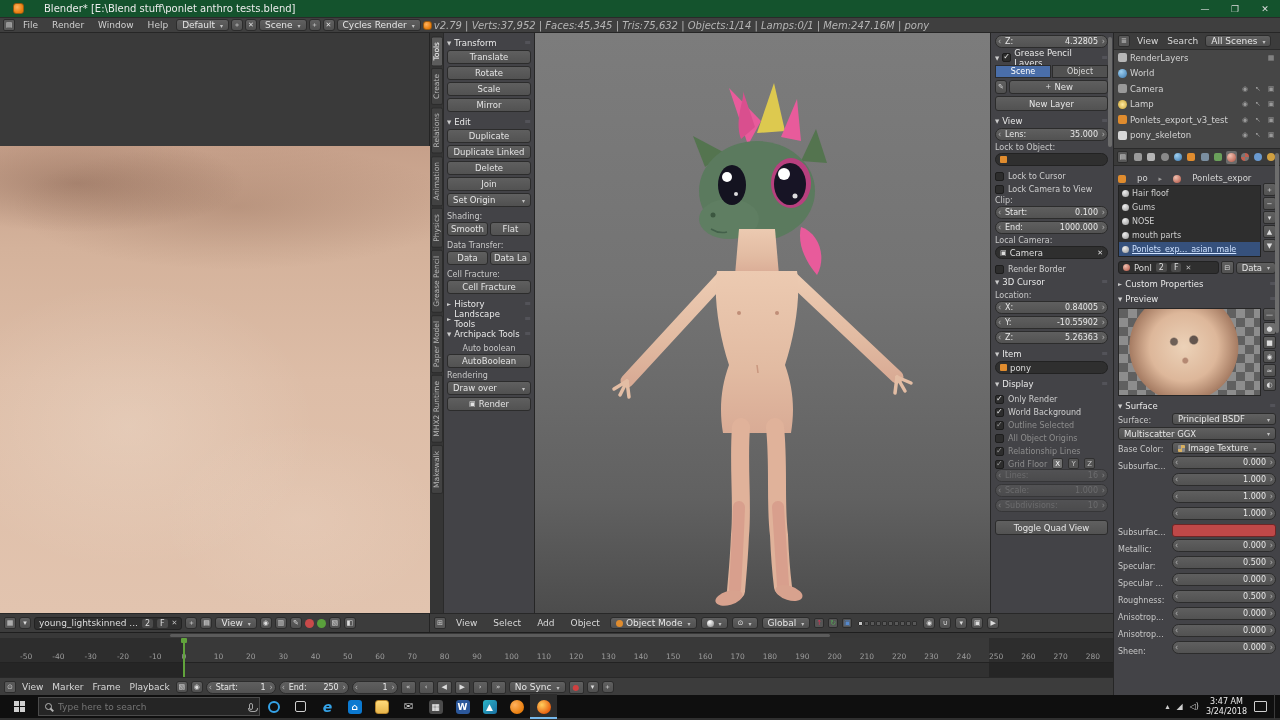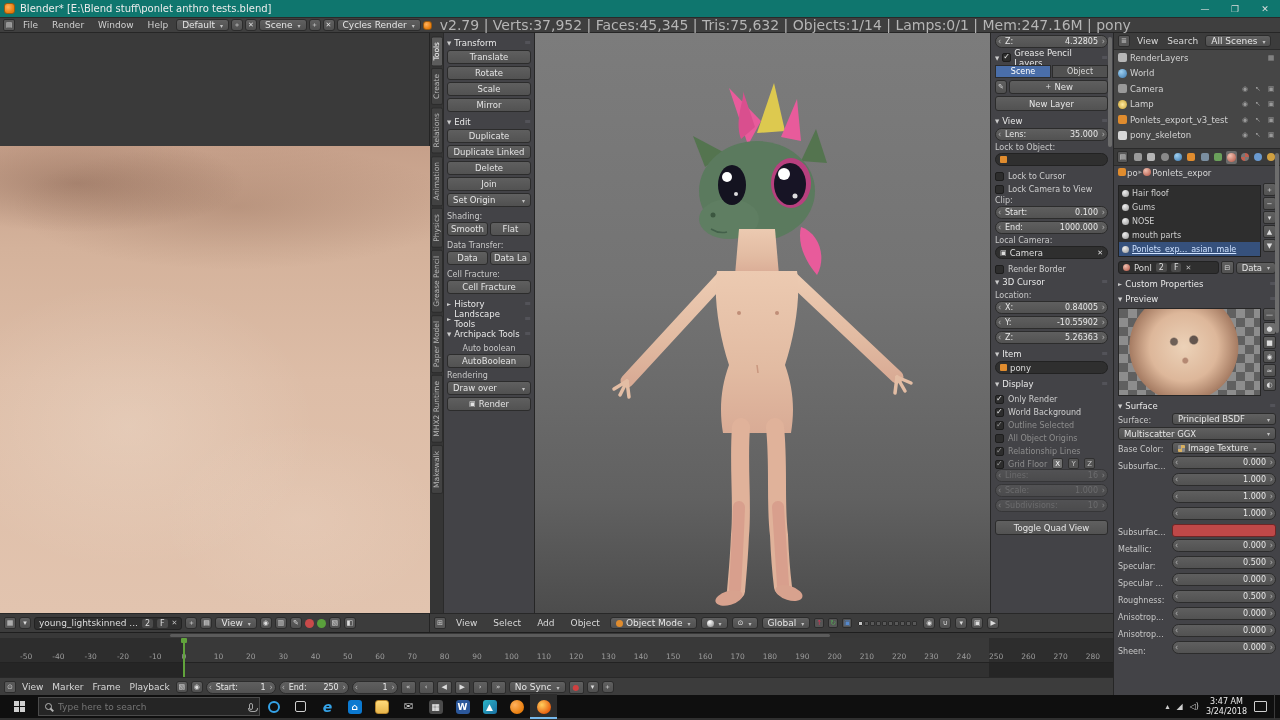--- a/index.html
+++ b/index.html
@@ -1,32 +1,32 @@
 <!DOCTYPE html>
 <html><head>
 <meta charset="utf-8">
 <style>
 *{margin:0;padding:0;box-sizing:border-box;font-family:"DejaVu Sans",sans-serif;}
 html,body{width:1280px;height:720px;overflow:hidden;background:#000;}
 body{font-size:10px;color:#d8d8d8;}
 .screen{width:1280px;height:720px;position:relative;background:#303030;}
 
 
-.titlebar{height:18px;background:#0f766e;display:flex;align-items:center;padding-left:4px;color:#ececec;font-size:10px;gap:5px;border-bottom:1px solid #2a2a2a;}
+.titlebar{height:18px;background:#14532d;display:flex;align-items:center;padding-left:13px;color:#ececec;font-size:10px;gap:20px;border-bottom:1px solid #2a2a2a;}
 .applogo{width:11px;height:11px;border-radius:3px;background:radial-gradient(circle at 35% 35%,#ffb25e,#e87d0d 70%);border:1px solid #9a5a10;}
 .winbtns{margin-left:auto;display:flex;height:18px;}
 .winbtn{width:30px;display:flex;align-items:center;justify-content:center;color:#ddd;font-size:9px;}
 
 
 .infobar{height:15px;background:#3f3f3f;display:flex;align-items:center;gap:2px;font-size:9px;color:#d0d0d0;border-bottom:1px solid #262626;padding:0 3px;}
 .menu{padding:0 6px;cursor:default;}
 .dd{background:linear-gradient(#606060,#505050);border:1px solid #2c2c2c;border-radius:3px;height:12px;display:inline-flex;align-items:center;padding:0 5px;gap:3px;color:#e6e6e6;white-space:nowrap;}
 .dd::after{content:"▾";font-size:6px;color:#c2c2c2;margin-left:2px;}
 .tinybtn{background:linear-gradient(#606060,#505050);border:1px solid #2c2c2c;border-radius:3px;height:12px;min-width:12px;display:inline-flex;align-items:center;justify-content:center;font-size:7px;color:#ddd;}
-.stats{color:#b5b5b5;margin-left:6px;white-space:nowrap;font-size:14px;}
+.stats{color:#b5b5b5;white-space:nowrap;font-size:10px;font-style:italic;}
 
 
 .main{position:relative;height:662px;}
 
 
 .imged{position:absolute;left:0;top:0;width:430px;height:599px;background:#3a3a3a;border-right:1px solid #242424;}
 .imgcanvas{position:absolute;left:0;top:113px;width:430px;height:467px;
  background:
   radial-gradient(240px 70px at 18% 8%, rgba(90,55,40,.30), transparent 70%),
   radial-gradient(320px 90px at 55% 13%, rgba(110,70,50,.22), transparent 70%),
@@ -90,21 +90,21 @@
 .orow .sp{flex:1;}
 .ric{font-size:7px;color:#9a9a9a;width:10px;text-align:center;}
 .oic{width:9px;height:9px;border-radius:2px;flex:none;}
 
 
 .props{position:absolute;left:1113px;top:115px;width:167px;height:547px;background:#434347;border-left:1px solid #262626;border-top:1px solid #2a2a2a;font-size:8.5px;overflow:hidden;}
 .ptabs{height:17px;background:#3a3a3a;display:flex;align-items:center;gap:2px;padding:0 3px;border-bottom:1px solid #2b2b2b;}
 .ptab{width:12px;height:13px;border-radius:2px;display:flex;align-items:center;justify-content:center;}
 .ptab.active{background:#6b6b6b;}
 .pbody{padding:2px 4px;}
-.crumb{display:flex;align-items:flex-start;gap:1px;height:15px;color:#d5d5d5;font-size:8.5px;}
+.crumb{display:flex;align-items:flex-end;gap:11px;height:15px;color:#d5d5d5;font-size:8.5px;}
 .slotlist{background:#2e2e2e;border:1px solid #222;height:72px;margin:2px 0;}
 .slot{display:flex;align-items:center;gap:3px;height:14px;padding:0 3px;color:#cfcfcf;font-size:8px;}
 .slot.sel{background:#36517c;color:#cfe2ff;text-decoration:underline;}
 .listbtns{display:flex;flex-direction:column;gap:1px;}
 .lbtn{width:13px;height:13px;background:linear-gradient(#606060,#525252);border:1px solid #2c2c2c;border-radius:2px;display:flex;align-items:center;justify-content:center;font-size:7px;color:#ddd;}
 .dbrow{display:flex;align-items:center;gap:2px;margin:2px 0;}
 .prevwrap{display:flex;gap:2px;margin:2px 0;}
 .prevcanvas{flex:1;height:88px;border:1px solid #262626;
  background:
   radial-gradient(circle at 53% 36%, rgba(10,8,14,.6) 0 4%, transparent 5.5%),

